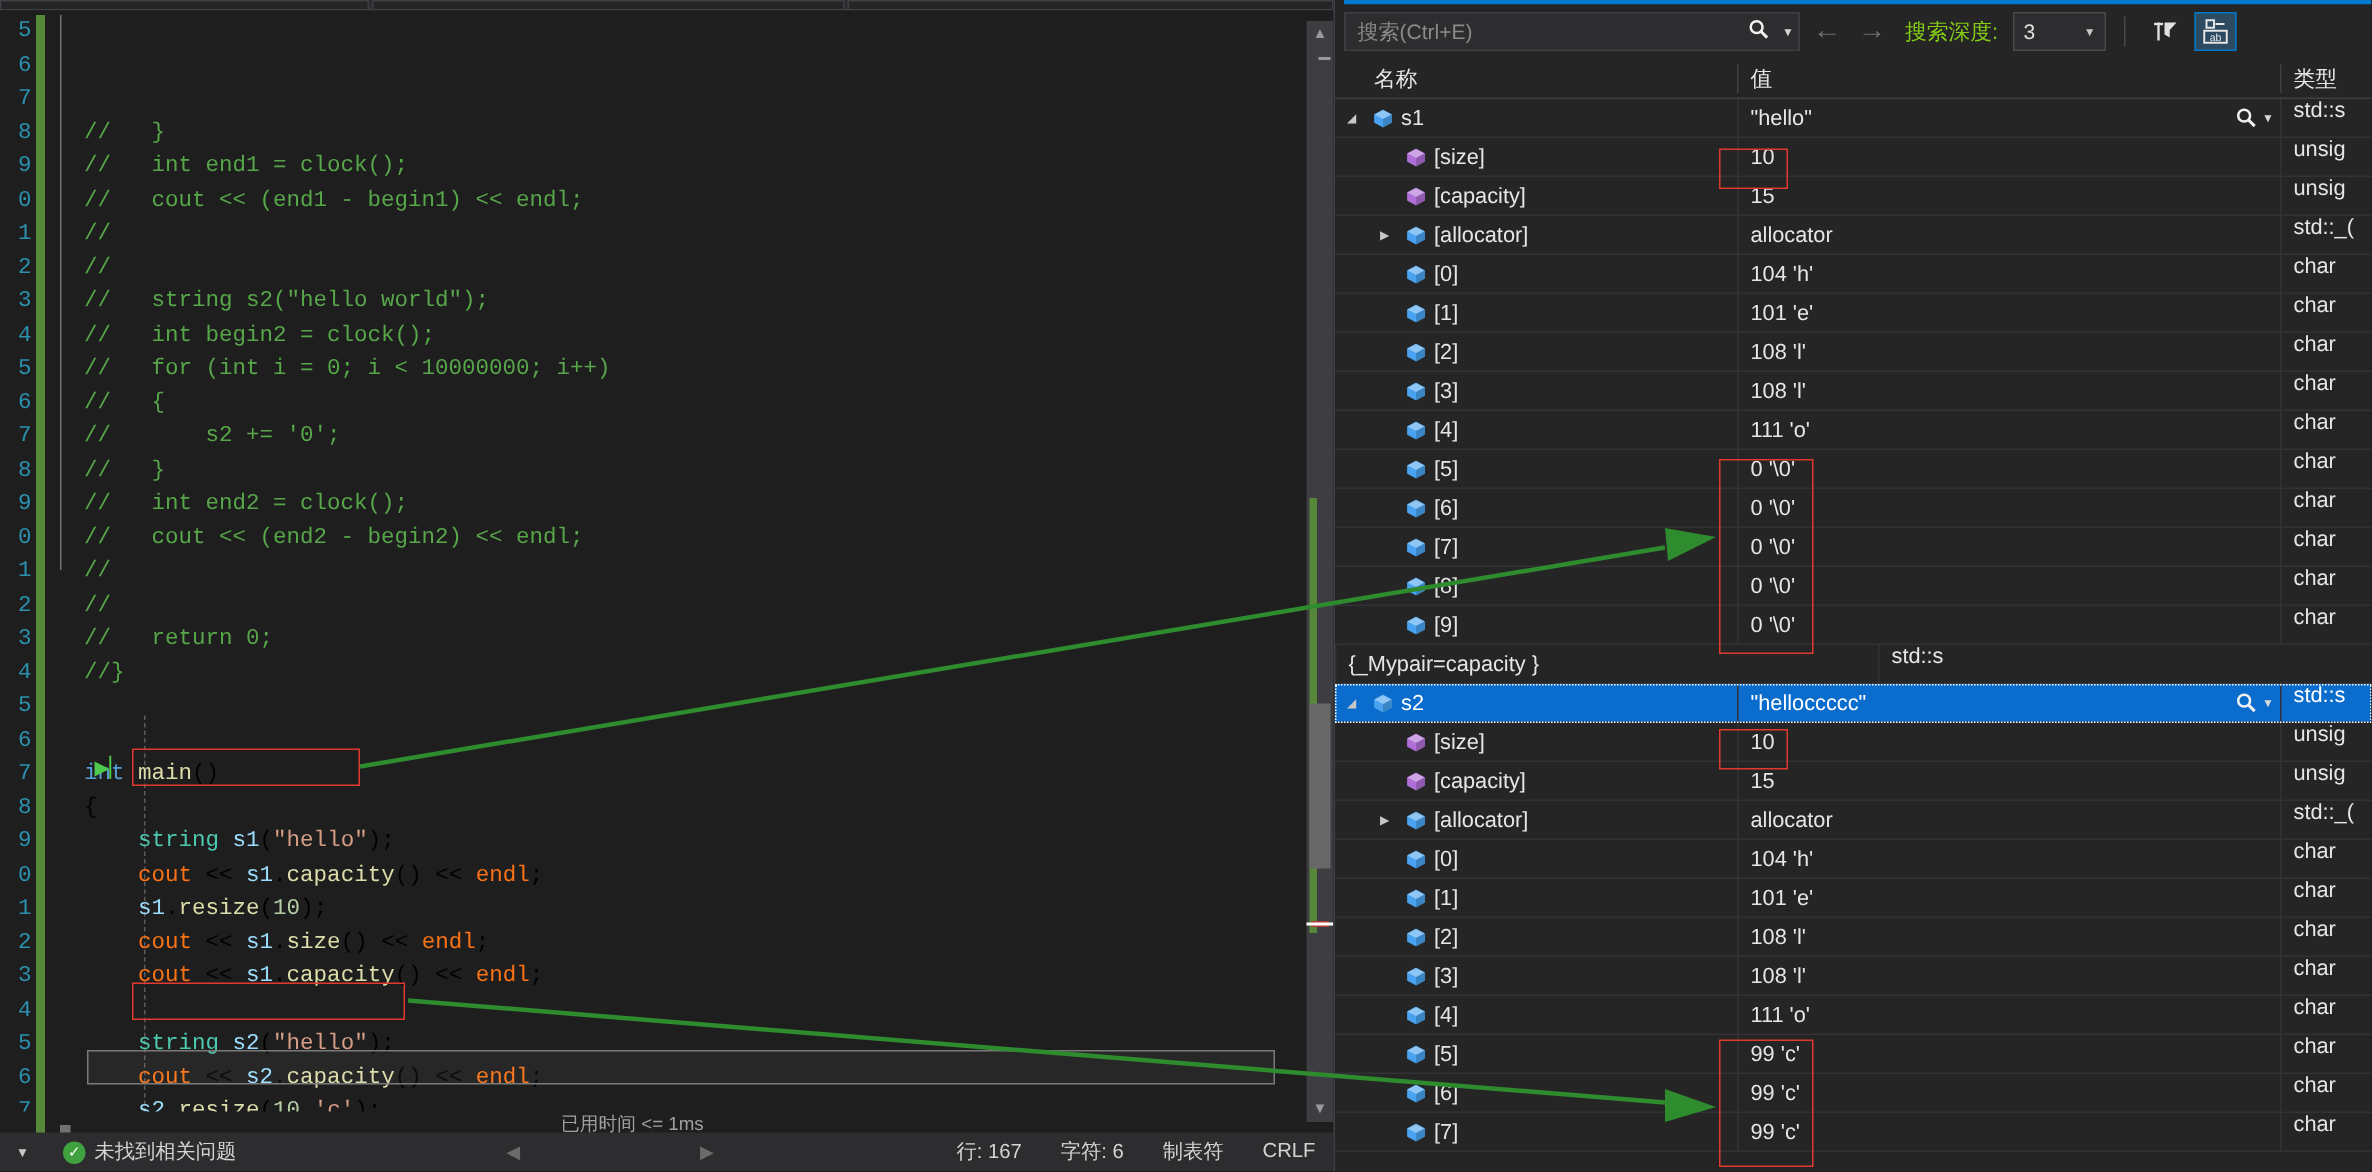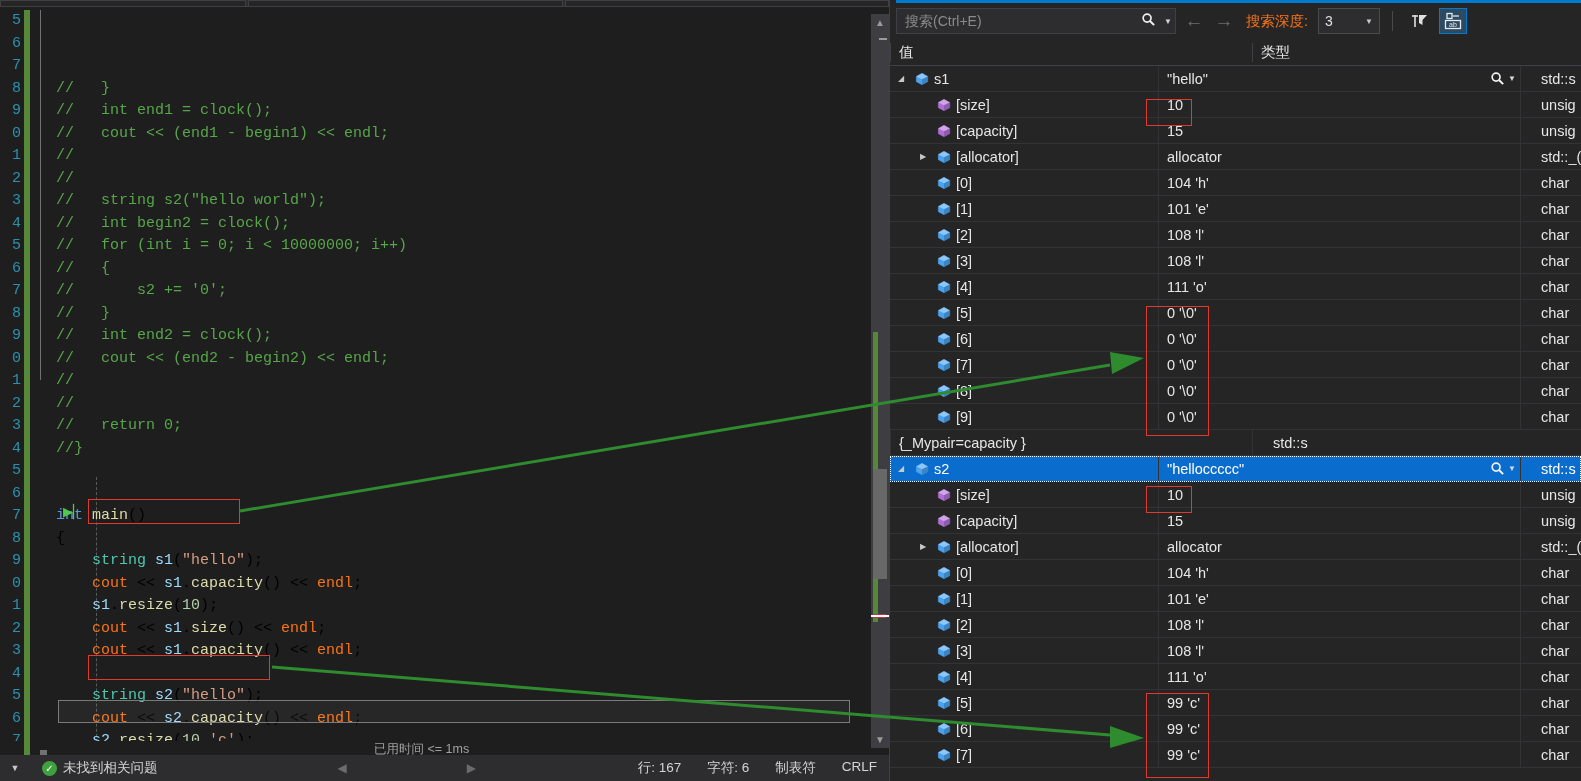--- a/index.html
+++ b/index.html
@@ -137,35 +137,35 @@
   .watch-pane {
     position: relative; width: 692px; height: 781px;
     background: #252526; border-left: 1px solid #3f3f46;
   }
   .watch-topbar-accent { height: 3px; background: #007acc; margin-left: 6px; }
   .watch-toolbar {
     height: 36px; display: flex; align-items: center; gap: 6px;
     padding: 0 4px 0 6px; background: #252526;
   }
   .search-box {
-    position: relative; width: 280px; height: 26px;
+    position: relative; width: 304px; height: 26px;
     background: #2d2d30; border: 1px solid #3f3f46;
     display: flex; align-items: center;
   }
   .search-box input {
     flex:1; background: transparent; border: none; outline: none;
     color: #d4d4d4; font-size: 14px; padding-left: 8px;
     font-family: "Liberation Sans", sans-serif;
   }
   .search-box input::placeholder { color: #8a8a8a; }
   .srch-icon { width: 26px; text-align:center; color:#e8e8e8; font-size:15px; }
   .srch-caret { width: 14px; text-align:center; color:#d4d4d4; font-size:8px; }
 
   .tb-arrow { color: #6f6f6f; font-size: 19px; width: 24px; text-align:center; }
-  .tb-label { color: #f97316; font-size: 14.5px; margin-left: 4px; }
+  .tb-label { color: #84cc16; font-size: 14.5px; margin-left: 4px; }
   .depth-box {
     width: 62px; height: 26px; background:#2d2d30; border:1px solid #4a4a4a;
     display:flex; align-items:center; color:#e0e0e0; font-size:14px; padding-left:6px;
     margin-left: 4px;
   }
   .depth-caret { margin-left:auto; margin-right:6px; font-size:8px; color:#c8c8c8; }
   .tb-sep { width:1px; height:20px; background:#4a4a4a; margin:0 6px; }
   .tb-btn {
     width: 28px; height: 26px; display:flex; align-items:center; justify-content:center;
     color: #e0e0e0;
@@ -183,21 +183,21 @@
 
   .grid-body { position: relative; height: 715px; overflow: hidden; }
   .wrow {
     display: flex; height: 26px; align-items: center;
     border-bottom: 1px solid #333337;
     color: #e6e6e6; font-size: 14.5px;
   }
   .wrow.sel { background: #0a6ccd; color: #ffffff; outline: 1px dotted #ffffff; outline-offset: -1px; }
   .w-name { width: 268px; display:flex; align-items:center; height:100%; }
   .w-val  { width: 362px; padding-left: 8px; border-left: 1px solid #333337; height:100%; display:flex; align-items:center; }
-  .w-type { flex:1; padding-left: 20px; border-left: 1px solid #333337; height:100%; display:flex; align-items:center; overflow:hidden; white-space:nowrap; }
+  .w-type { flex:1; padding-left: 8px; border-left: 1px solid #333337; height:100%; display:flex; overflow:hidden; white-space:nowrap; }
 
   .tw { width: 22px; text-align:center; color:#c8c8c8; font-size: 8px; flex:0 0 22px; }
   .tw.collapsed::before { content: "\25B6"; }
   .tw.expanded::before  { content: "\25E2"; }
   .indent { flex: 0 0 auto; }
   .ico { width: 20px; flex:0 0 20px; display:flex; align-items:center; justify-content:center; }
   .lbl { padding-left: 2px; }
   .magnifier {
     margin-left: auto; margin-right: 4px; display:flex; align-items:center; gap:3px;
     color: #d8d8d8; font-size: 14px;
@@ -331,20 +331,21 @@
         <svg width="18" height="18" viewBox="0 0 18 18">
           <rect x="3" y="1.5" width="5" height="5" fill="none" stroke="#e8e8e8" stroke-width="1.3"></rect>
           <line x1="9" y1="4" x2="15" y2="4" stroke="#e8e8e8" stroke-width="1.3"></line>
           <rect x="1.5" y="8.5" width="15" height="8" fill="none" stroke="#e8e8e8" stroke-width="1.3"></rect>
           <text x="9" y="15" font-size="7" fill="#e8e8e8" text-anchor="middle" font-family="Liberation Sans, sans-serif">ab</text>
         </svg>
       </div>
     </div>
 
     <div class="grid-head">
+      <div class="col-name">名称</div>
       <div class="col-val">值</div>
       <div class="col-type">类型</div>
     </div>
 
     <div class="grid-body" id="gridbody">
         <div class="wrow">
           <div class="w-name">
             <span class="tw expanded"></span>
             <span class="ico">
               <svg width="14" height="14" viewBox="0 0 16 16">

